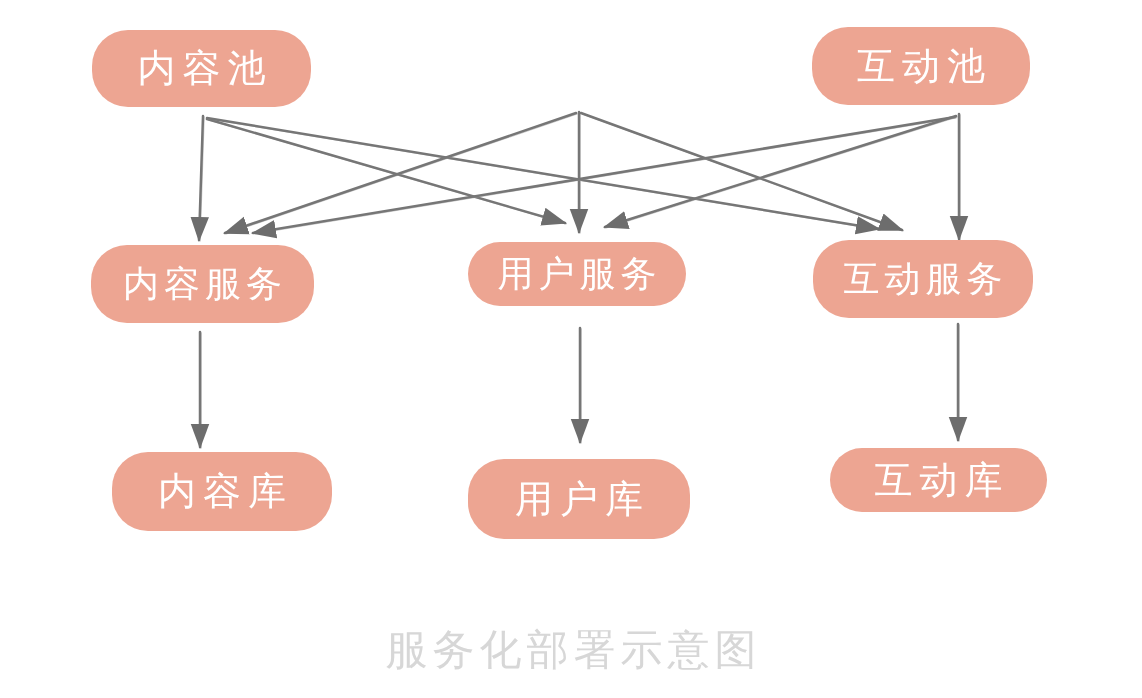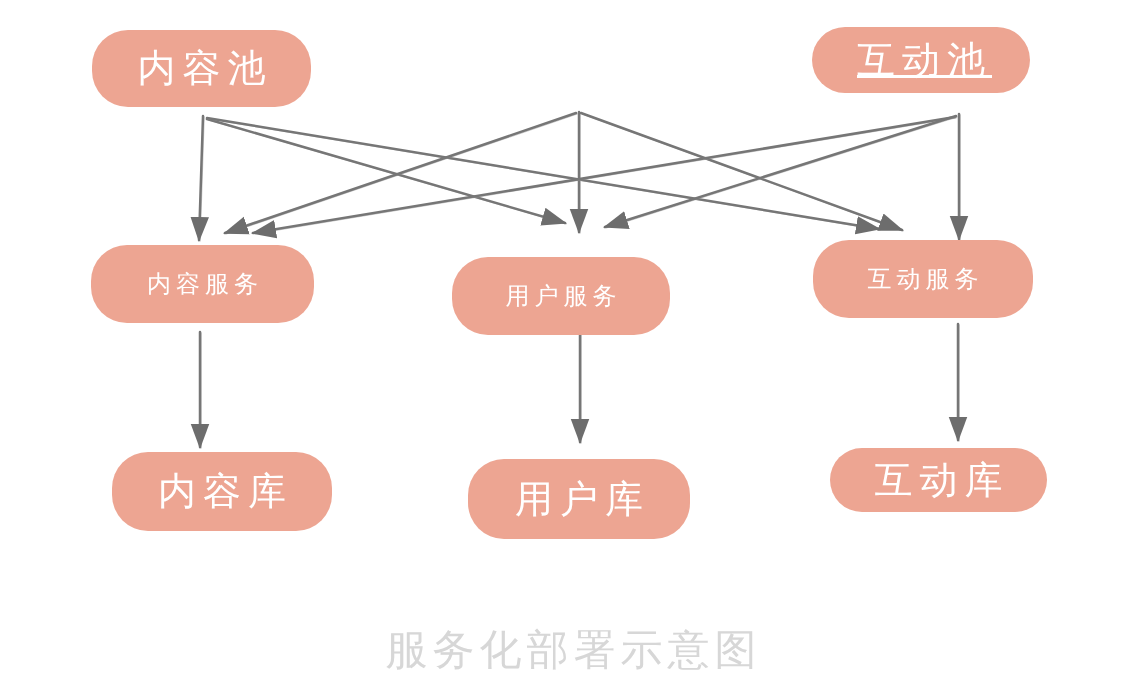--- a/index.html
+++ b/index.html
@@ -33,31 +33,31 @@
     justify-content: center;
     color: #ffffff;
     font-size: 38px;
     letter-spacing: 7px;
     text-indent: 7px;
     white-space: nowrap;
     user-select: none;
     text-align: right;
   }
   .node.chars4 {
-    font-size: 24px;
+    font-size: 36px;
     letter-spacing: 5px;
     text-indent: 5px;
   }
   
   .n-content-pool      { left: 92px;  top: 30px;  width: 219px; height: 77px; }
   .n-user-pool         { left: 450px; top: 28px;  width: 223px; height: 77px; }
-  .n-interaction-pool  { left: 812px; top: 27px;  width: 218px; height: 66px; text-decoration: underline; }
+  .n-interaction-pool  { left: 812px; top: 27px;  width: 218px; height: 78px; }
   
   .n-content-service     { left: 91px;  top: 245px; width: 223px; height: 78px; }
-  .n-user-service        { left: 452px; top: 242px; width: 218px; height: 78px; margin-top: 15px; }
+  .n-user-service        { left: 468px; top: 242px; width: 218px; height: 64px; }
   .n-interaction-service { left: 813px; top: 240px; width: 220px; height: 78px; }
   
   .n-content-store      { left: 112px; top: 452px; width: 220px; height: 79px; }
   .n-user-store         { left: 468px; top: 459px; width: 222px; height: 80px; }
   .n-interaction-store  { left: 830px; top: 448px; width: 217px; height: 64px; }
 
   .caption {
     position: absolute;
     z-index: 2;
     left: 0;

